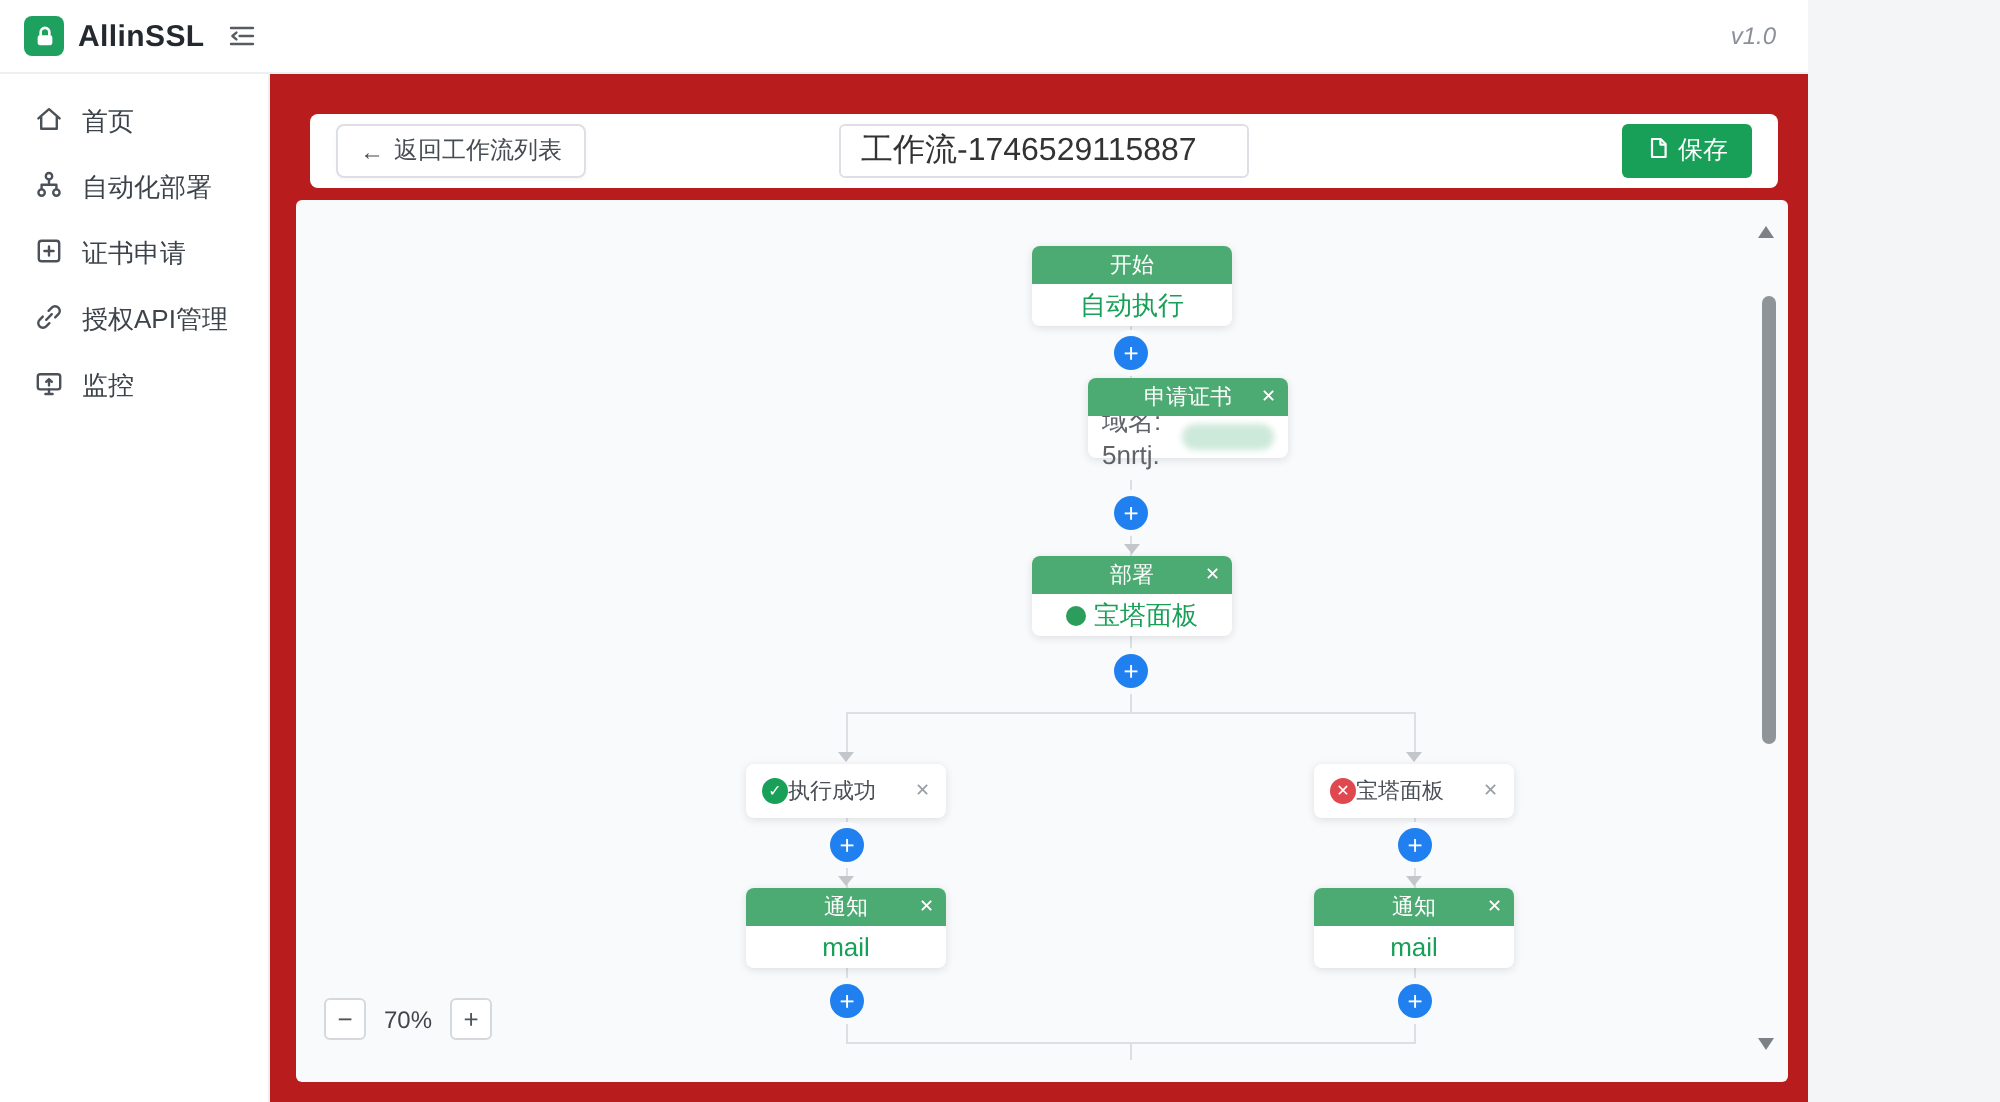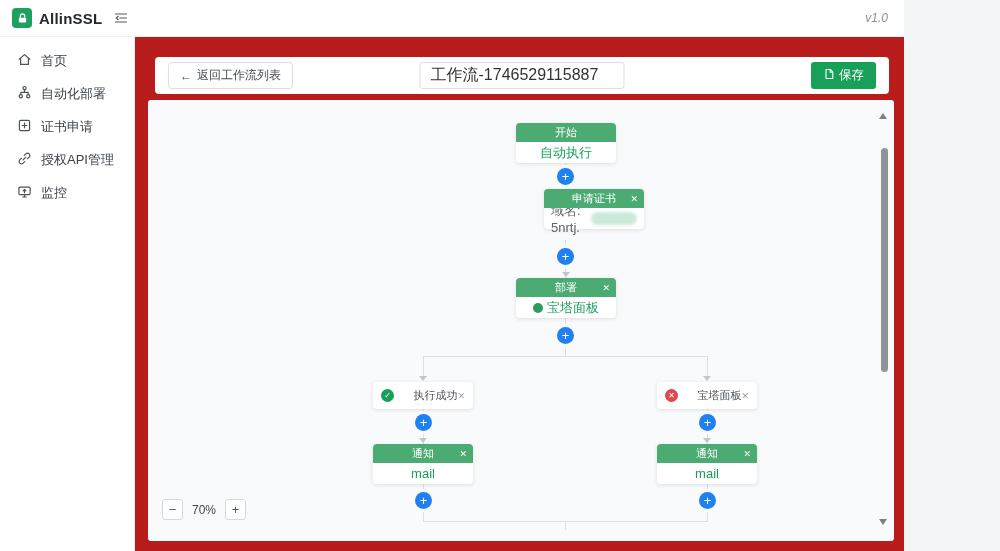--- a/index.html
+++ b/index.html
@@ -39,21 +39,21 @@
   .node-close { position:absolute; right:6px; top:0; height:19px; display:flex; align-items:center; color:#fff; font-size:9px; cursor:pointer; }
   .node-body { height:21px; display:flex; align-items:center; justify-content:center; color:#18a058; font-size:13px; border-radius:0 0 4px 4px; }
   .node-body.left { justify-content:flex-start; padding:0 7px; color:#5f6368; gap:2px; }
   .blur-blob { width:46px; height:13px; border-radius:7px; background:#cde9da; filter:blur(1.5px); margin-left:2px; flex:0 0 auto; }
   .bt-dot { width:10px; height:10px; border-radius:50%; background:#2d9d5b; margin-right:4px; flex:0 0 auto; }
 
   .cond-node { position:absolute; width:100px; height:27px; background:#fff; border-radius:4px; box-shadow:0 1px 4px rgba(16,24,40,.12); display:flex; align-items:center; padding:0 8px; font-size:11px; color:#4a4f55; z-index:1; }
   .cond-icon { width:13px; height:13px; border-radius:50%; color:#fff; font-size:8px; line-height:1; display:flex; align-items:center; justify-content:center; flex:0 0 auto; }
   .cond-icon.ok { background:#18a058; }
   .cond-icon.fail { background:#e0484f; }
-  .cond-label { flex:1; text-align:right; }
+  .cond-label { flex:1; text-align:left; }
   .cond-close { color:#9aa0a6; font-size:9px; cursor:pointer; }
 
   .zoom-btn { position:absolute; width:21px; height:21px; background:#fff; border:1px solid #d5d9dd; border-radius:3px; display:flex; align-items:center; justify-content:center; font-size:13px; color:#4f555b; cursor:pointer; }
   .zoom-level { position:absolute; font-size:12px; color:#3f454b; }
 
   .sb-thumb { position:absolute; right:6px; top:48px; width:7px; height:224px; background:#8f9499; border-radius:4px; cursor:pointer; }
   .sb-up, .sb-down { position:absolute; right:7px; width:0; height:0; border-left:4px solid transparent; border-right:4px solid transparent; cursor:pointer; }
   .sb-up { top:13px; border-bottom:6px solid #7b8187; }
   .sb-down { bottom:16px; border-top:6px solid #7b8187; }
 </style>

